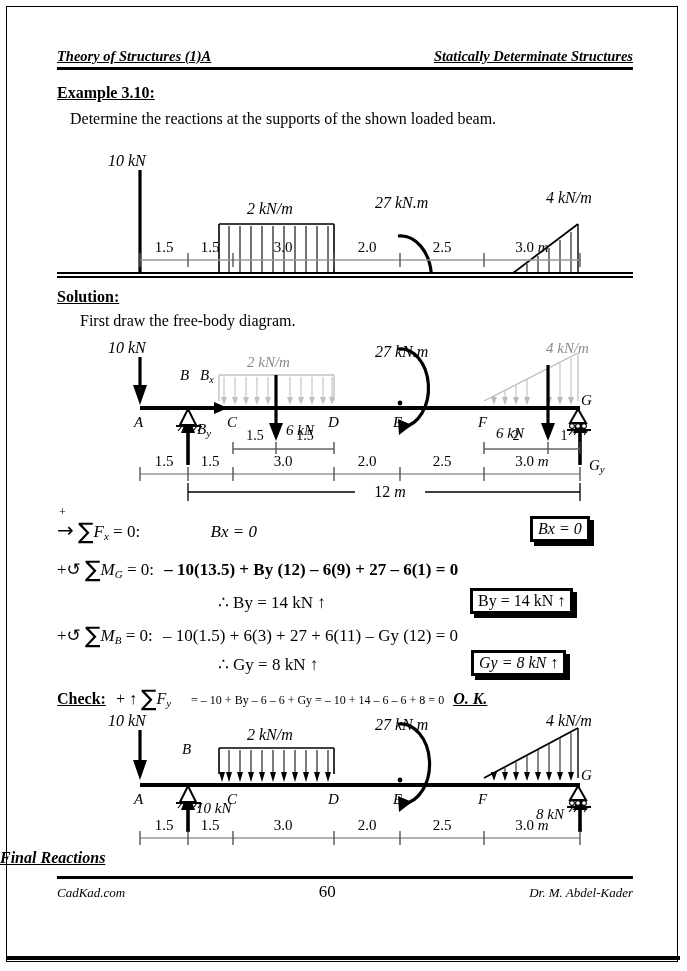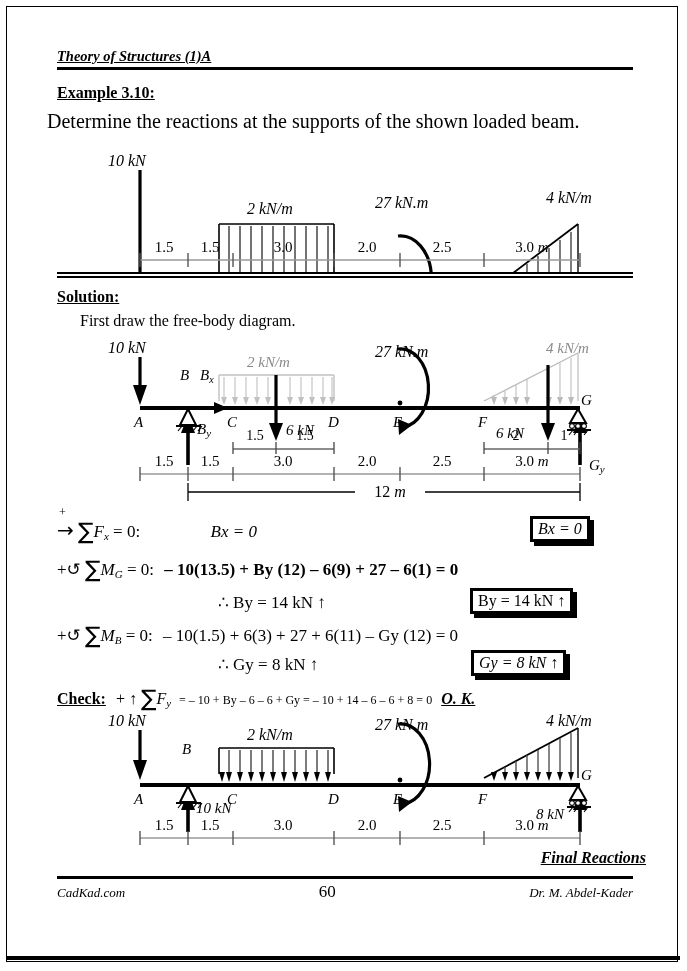--- a/index.html
+++ b/index.html
@@ -13,21 +13,21 @@
   
   .hdr{position:absolute;left:57px;top:48px;width:576px;
        display:flex;justify-content:space-between;
        font-style:italic;font-weight:600;font-size:14.5px;}
   .hdr span{text-decoration:underline;}
   .hdr-rule{position:absolute;left:57px;top:67px;width:576px;height:3px;background:#000;}
 
   
   .ex-title{position:absolute;left:57px;top:84px;font-size:16px;font-weight:bold;
             text-decoration:underline;}
-  .ex-text{position:absolute;left:47px;top:110px;font-size:20px;}
+  .ex-text{position:absolute;left:70px;top:110px;font-size:16px;}
 
   .divider{position:absolute;left:57px;width:576px;}
   .divider .l1{height:2px;background:#000;}
   .divider .l2{height:2px;background:#000;margin-top:2px;}
 
   .sol-title{position:absolute;left:57px;top:288px;font-size:16px;font-weight:bold;
              text-decoration:underline;}
   .sol-text{position:absolute;left:80px;top:312px;font-size:16px;}
 
   
@@ -43,39 +43,40 @@
   .arr{font-family:"DejaVu Sans",sans-serif;}
 
   .ansbox{position:absolute;border:3px solid #000;background:#fff;
           box-shadow:4px 4px 0 0 #000;padding:1px 5px;font-size:16px;
           white-space:nowrap;}
 
   .chk{position:absolute;font-size:16px;}
   .chk u{text-decoration:underline;}
   .small{font-size:12px;}
 
-  .caption{position:absolute;width:646px;text-align:right;font-size:16px;
+  .caption{position:absolute;width:646px;text-align:left;font-size:16px;
            font-weight:bold;font-style:italic;}
   .caption span{text-decoration:underline;}
 
   
   .foot-rule{position:absolute;left:57px;top:876px;width:576px;height:3px;background:#000;}
   .foot{position:absolute;left:57px;top:882px;width:576px;
         display:flex;justify-content:space-between;align-items:baseline;
         font-style:italic;font-size:13px;}
   .foot .pg{font-style:normal;font-size:17px;}
 </style>
 </head>
 <body>
 
 <div class="page-frame"></div>
 <div class="frame-bottom"></div>
 
 <div class="hdr">
   <span>Theory of Structures (1)A</span>
+  <span>Statically Determinate Structures</span>
 </div>
 <div class="hdr-rule"></div>
 
 <div class="ex-title">Example 3.10:</div>
 <div class="ex-text">Determine the reactions  at the supports of the shown loaded beam.</div>
 
 <div class="diagram" style="top:148px;">
 <svg width="687" height="125" viewBox="0 0 687 125">
 
   <line x1="140" y1="213.5" x2="580" y2="213.5" stroke="#000" stroke-width="4" transform="translate(0,-65)"></line>
@@ -453,21 +454,21 @@
     <span style="margin-left:6px;">– 10(1.5) + 6(3) + 27 + 6(11)  – Gy (12)  = 0</span>
   </div>
 
   <div class="eq-row" style="left:218px;top:654px;">∴  Gy = 8 kN ↑</div>
   <div class="ansbox" style="left:471px;top:650px;font-style:italic;">Gy = 8 kN ↑</div>
 
   <div class="chk" style="left:57px;top:685px;">
     <u style="font-weight:bold;">Check:</u>
     <span style="margin-left:6px;">+ ↑</span>
     <span class="sum">∑</span><span class="ital">F</span><span class="sub">y</span>
-    <span class="small" style="margin-left:4px;font-family:Liberation Serif, serif;">=  – 10 + By – 6  – 6 + Gy = – 10 + 14 – 6 – 6 + 8 = 0</span>
+    <span class="small" style="margin-left:16px;font-family:Liberation Serif, serif;">=  – 10 + By – 6  – 6 + Gy = – 10 + 14 – 6 – 6 + 8 = 0</span>
     <u style="font-weight:bold;font-style:italic;margin-left:5px;">O. K.</u>
   </div>
 </div>
 
 <div class="diagram" style="top:712px;">
 <svg width="687" height="120" viewBox="0 0 687 120">
   <line x1="140" y1="73" x2="580" y2="73" stroke="#000" stroke-width="4"></line>
 
   <g>
     <line x1="140" y1="18" x2="140" y2="58" stroke="#000" stroke-width="3.2"></line>

